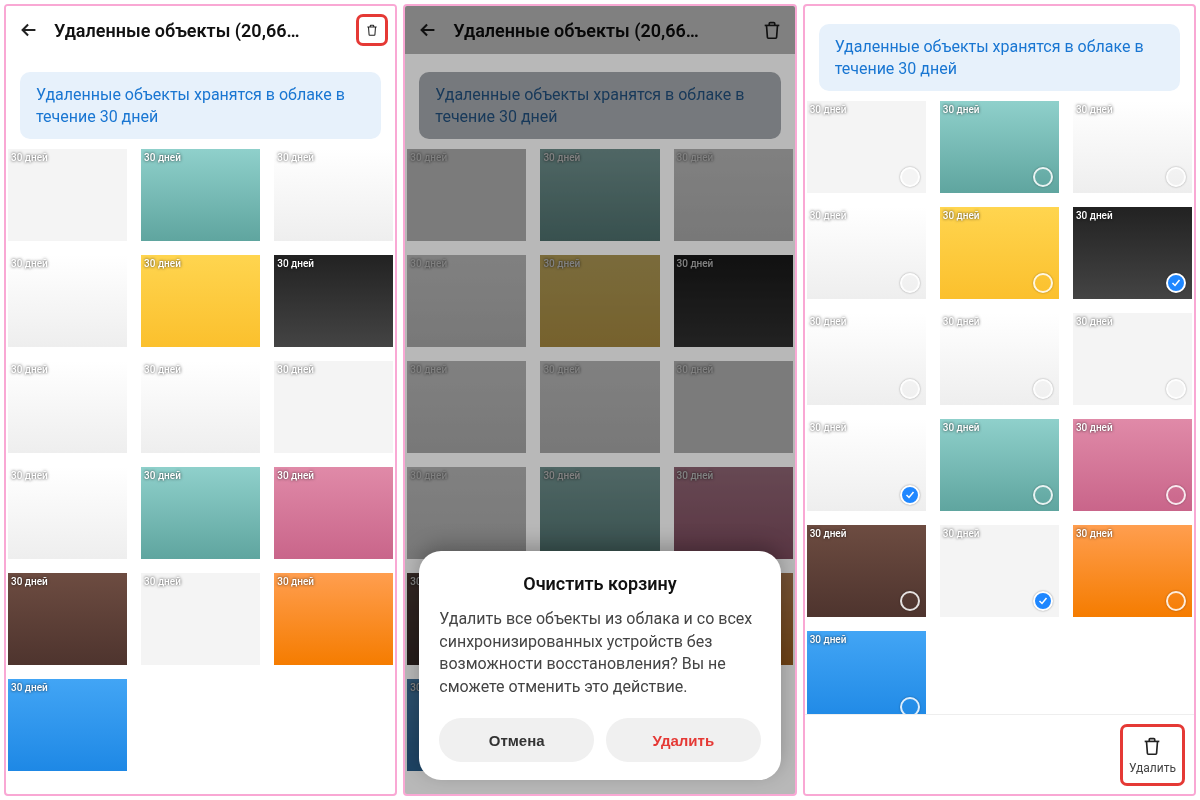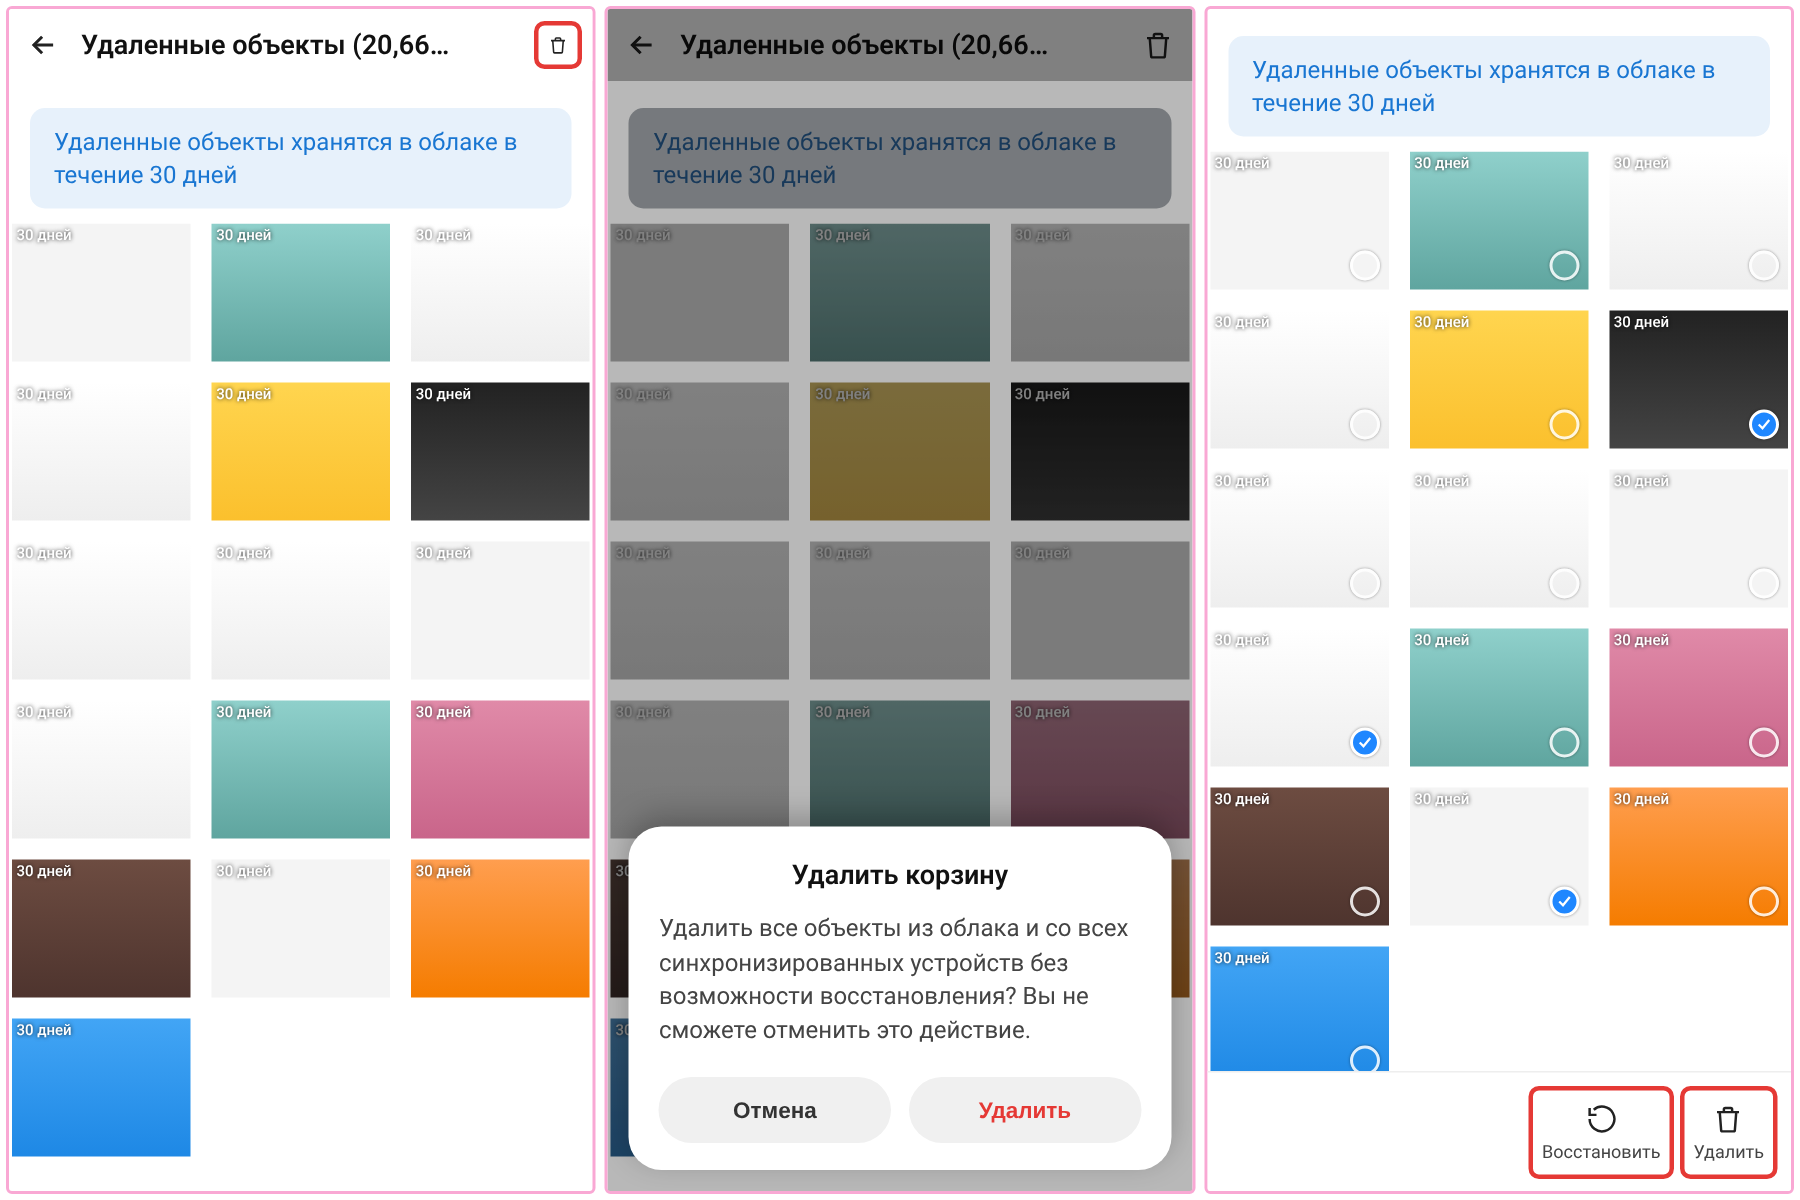--- a/index.html
+++ b/index.html
@@ -316,21 +316,21 @@
       <div class="thumb bg-orange">
         <span class="badge">30 дней</span>
       </div>
       <div class="thumb bg-pack">
         <span class="badge">30 дней</span>
       </div>
     </div>
 
   <div class="overlay"></div>
   <div class="sheet">
-    <div class="sheet-title">Удалить корзину</div>
+    <div class="sheet-title">Очистить корзину</div>
     <div class="sheet-body">Удалить все объекты из облака и со всех синхронизированных устройств без возможности восстановления? Вы не сможете отменить это действие.</div>
     <div class="sheet-actions">
       <button class="sheet-btn">Отмена</button>
       <button class="sheet-btn danger">Удалить</button>
     </div>
   </div>
 </div>
 
 <div class="phone">
   <div class="banner">Удаленные объекты хранятся в облаке в течение 30 дней</div>
@@ -406,29 +406,20 @@
       <div class="thumb bg-orange">
         <span class="badge">30 дней</span>
         <span class="select-ring"></span>
       </div>
       <div class="thumb bg-pack">
         <span class="badge">30 дней</span>
         <span class="select-ring"></span>
       </div>
     </div>
   <div class="bottom-bar">
-    <div class="bb-btn highlight-red">
-      <span class="icon">
-        <svg viewBox="0 0 24 24" fill="none" stroke="currentColor" stroke-width="1.8">
-            <path d="M3 12a9 9 0 1 0 3-6.7"></path>
-            <path d="M3 4v5h5"></path>
-          </svg>
-      </span>
-      <span>Восстановить</span>
-    </div>
     <div class="bb-btn highlight-red">
       <span class="icon">
         <svg viewBox="0 0 24 24" fill="none" stroke="currentColor" stroke-width="1.8">
             <path d="M4 7h16"></path>
             <path d="M9 7V5a1 1 0 0 1 1-1h4a1 1 0 0 1 1 1v2"></path>
             <path d="M6 7l1 13a1 1 0 0 0 1 1h8a1 1 0 0 0 1-1l1-13"></path>
           </svg>
       </span>
       <span>Удалить</span>
     </div>

